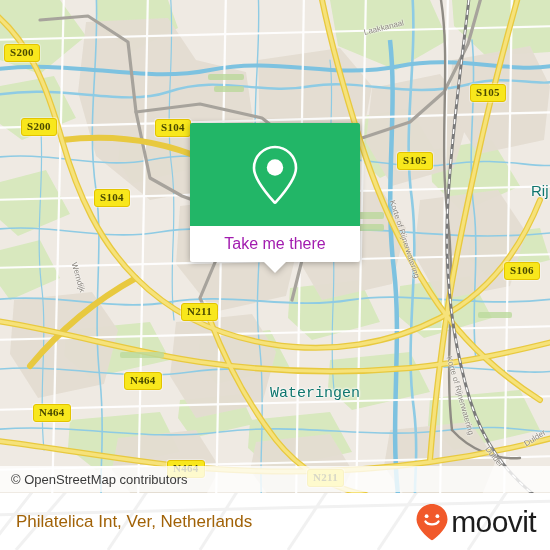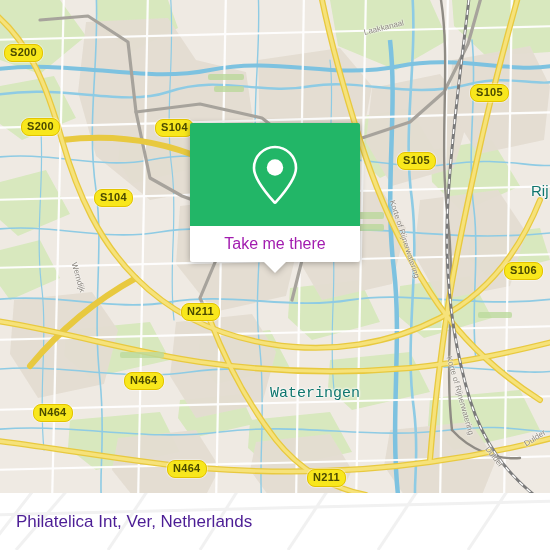--- a/index.html
+++ b/index.html
@@ -24,29 +24,29 @@
     overflow: hidden;
     background: #efebe4;
   }
   #map-svg { position:absolute; left:0; top:0; }
 
   
   .shield {
     position: absolute;
     background: #f8e71c;
     border: 1.6px solid #e3c300;
-    border-radius: 8px;
+    border-radius: 3px;
     color: #4a4a00;
     font-size: 11px;
     font-weight: bold;
     letter-spacing: .3px;
     padding: 1px 5px 2px 5px;
     line-height: 13px;
     white-space: nowrap;
-    font-family: Liberation Sans, sans-serif;
+    font-family: Liberation Serif, serif;
     box-shadow: 0 0 0 1px rgba(255,255,255,.35);
   }
 
   
   .place-label {
     position: absolute;
     color: #0f766e;
     font-size: 15px;
     white-space: nowrap;
     font-family: "Liberation Sans", sans-serif;
@@ -131,21 +131,21 @@
     overflow: hidden;
   }
   #bottom-bar-bg {
     position: absolute;
     left: 0; top: 0; width: 550px; height: 57px;
     pointer-events: none;
   }
   #place-title {
     position: relative;
     font-size: 17px;
-    color: #4c1d95;
+    color: #a16207;
     font-family: "Liberation Sans", sans-serif;
     white-space: nowrap;
   }
   #brand {
     position: relative;
     display: flex;
     align-items: center;
     gap: 2px;
   }
   #brand-name {
@@ -331,32 +331,44 @@
         </svg>
       </div>
       <div id="callout-bottom">
         <span id="callout-label">Take me there</span>
         <div id="callout-tail"></div>
       </div>
     </div>
 
   </div>
 
+  <div id="attribution">
+    <span id="attribution-text">© OpenStreetMap contributors</span>
+  </div>
 
   <div id="bottom-bar">
     <svg id="bottom-bar-bg" width="550" height="57" viewBox="0 0 550 57">
       <g stroke="#f1f1f1" stroke-width="3" fill="none">
         <path d="M36,-6 L-6,48"></path>
         <path d="M70,-6 L16,57"></path>
         <path d="M150,-6 L108,57"></path>
         <path d="M240,-6 L200,57"></path>
         <path d="M330,-6 L288,57"></path>
         <path d="M420,-6 L378,57"></path>
         <path d="M510,-6 L468,57"></path>
         <path d="M-6,22 L560,8"></path>
       </g>
     </svg>
 
     <div id="place-title">Philatelica Int, Ver, Netherlands</div>
 
+    <div id="brand">
+      <svg width="34" height="38" viewBox="0 0 34 38">
+        <path d="M17 1 C8.4 1 1.5 7.9 1.5 16.5 C1.5 24.5 11 33.4 15.9 36.8 C16.6 37.3 17.4 37.3 18.1 36.8 C23 33.4 32.5 24.5 32.5 16.5 C32.5 7.9 25.6 1 17 1 Z" fill="#f1592a"></path>
+        <circle cx="11.6" cy="13.2" r="1.9" fill="#ffffff"></circle>
+        <circle cx="22.4" cy="13.2" r="1.9" fill="#ffffff"></circle>
+        <path d="M10.4 18.4 C12.6 22.4 21.4 22.4 23.6 18.4" stroke="#ffffff" stroke-width="2.2" fill="none" stroke-linecap="round"></path>
+      </svg>
+      <span id="brand-name">moovit</span>
+    </div>
   </div>
 
 </div>
 
 </body></html>

